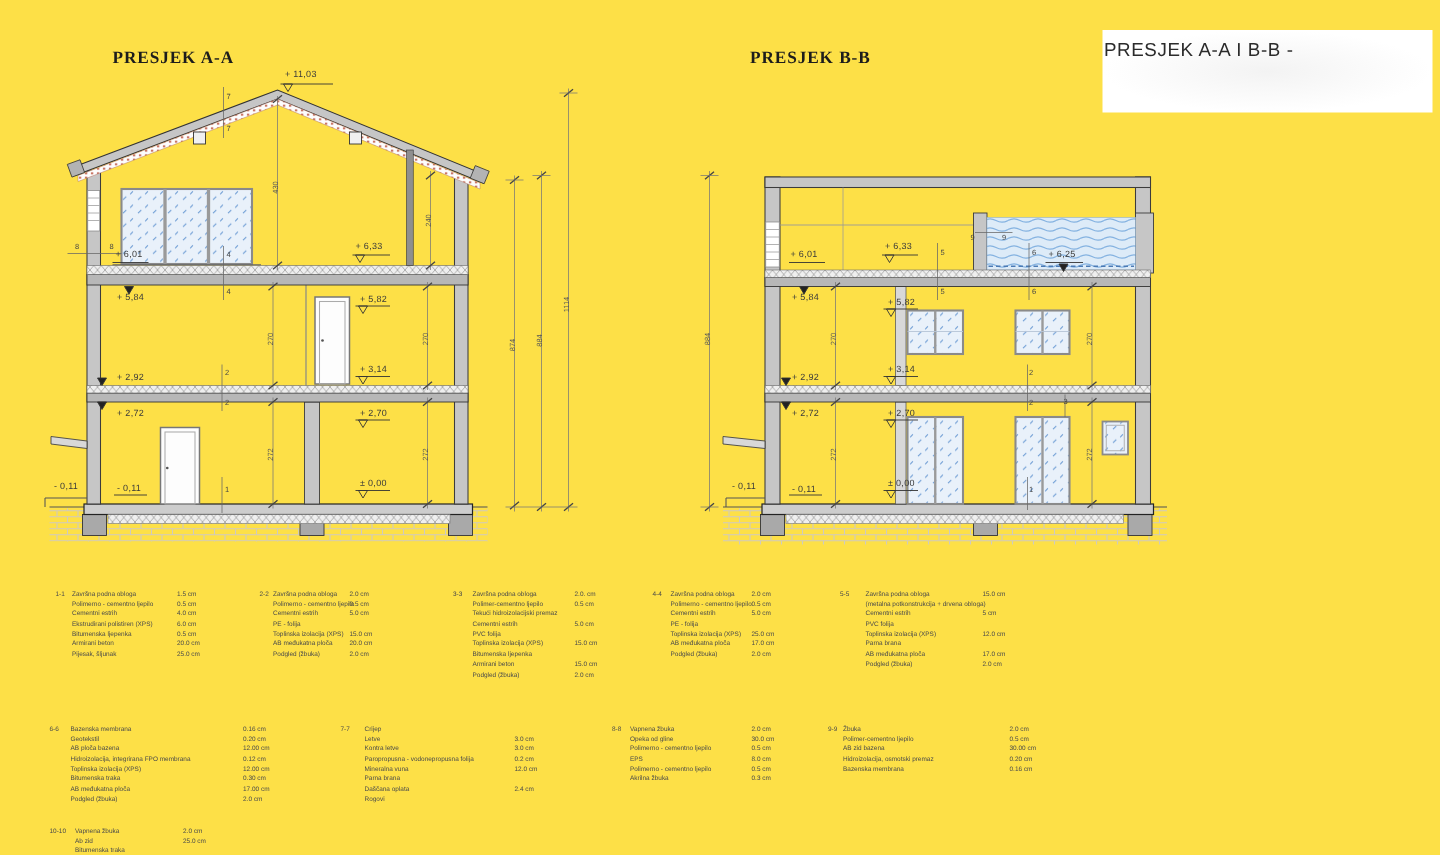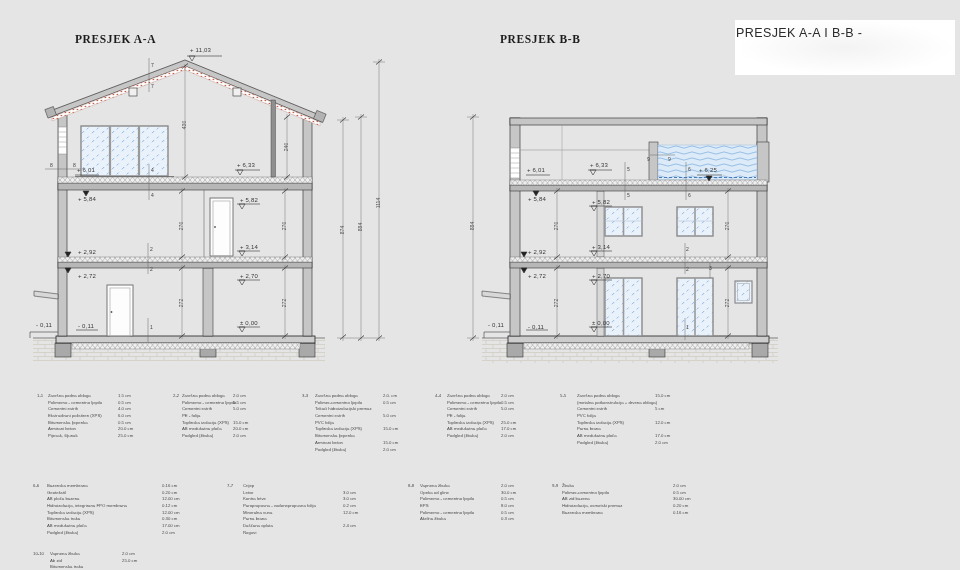--- a/index.html
+++ b/index.html
@@ -1,16 +1,16 @@
 <!DOCTYPE html>
 <html><head>
 <meta charset="utf-8">
 <style>
   html,body{margin:0;padding:0;background:#fff;}
-  #page{position:relative;width:960px;height:570px;background:#e5e5e5;overflow:hidden;
+  #page{position:relative;width:960px;height:570px;background:#fde047;overflow:hidden;
         font-family:"Liberation Sans",sans-serif;}
   .smudge{position:absolute;background:radial-gradient(ellipse at center,#f3f3f3 0%,#fff 70%);}
   .ts{position:absolute;font:600 11.5px "Liberation Serif",serif;letter-spacing:.6px;color:#1c1c1c;white-space:nowrap;}
   .ta{position:absolute;font:400 12.5px "Liberation Sans",sans-serif;letter-spacing:.4px;color:#2b2b2b;white-space:nowrap;}
   .lbl{position:absolute;font-size:6px;color:#3a3a3a;letter-spacing:.2px;white-space:nowrap;}
   .dimv{position:absolute;width:24px;text-align:center;font-size:5px;color:#555;
         transform:rotate(-90deg);white-space:nowrap;}
   .mk{position:absolute;font-size:5px;color:#444;white-space:nowrap;}
   .lg{position:absolute;font-size:4.3px;color:#4a4a4a;line-height:4.6px;}
   .lgid{position:absolute;left:0;top:0;white-space:nowrap;}

